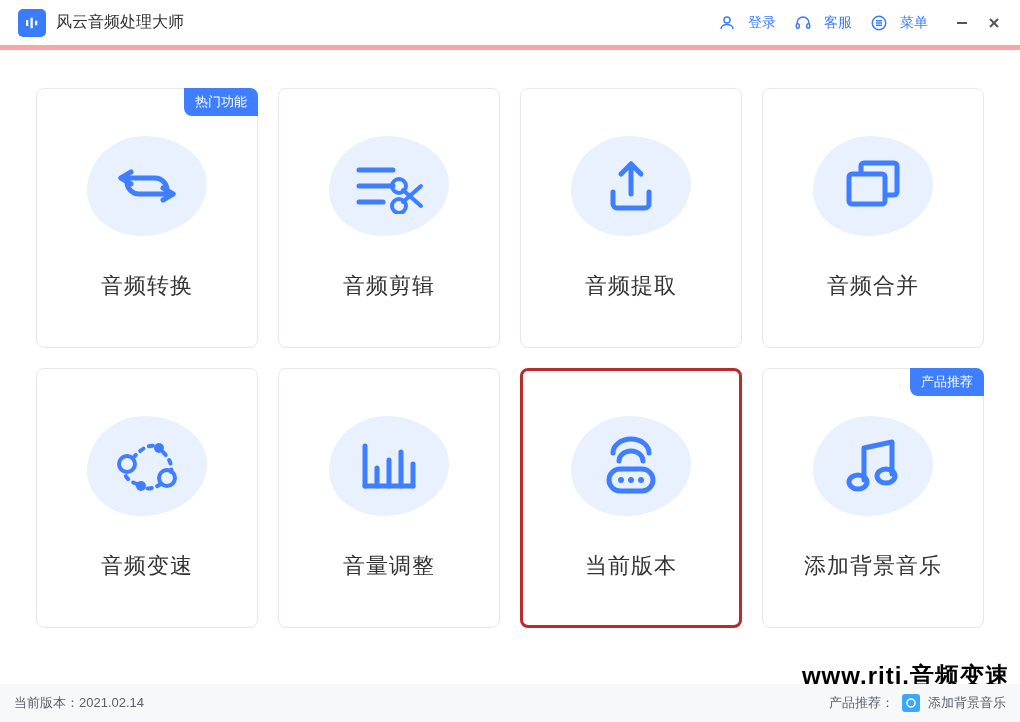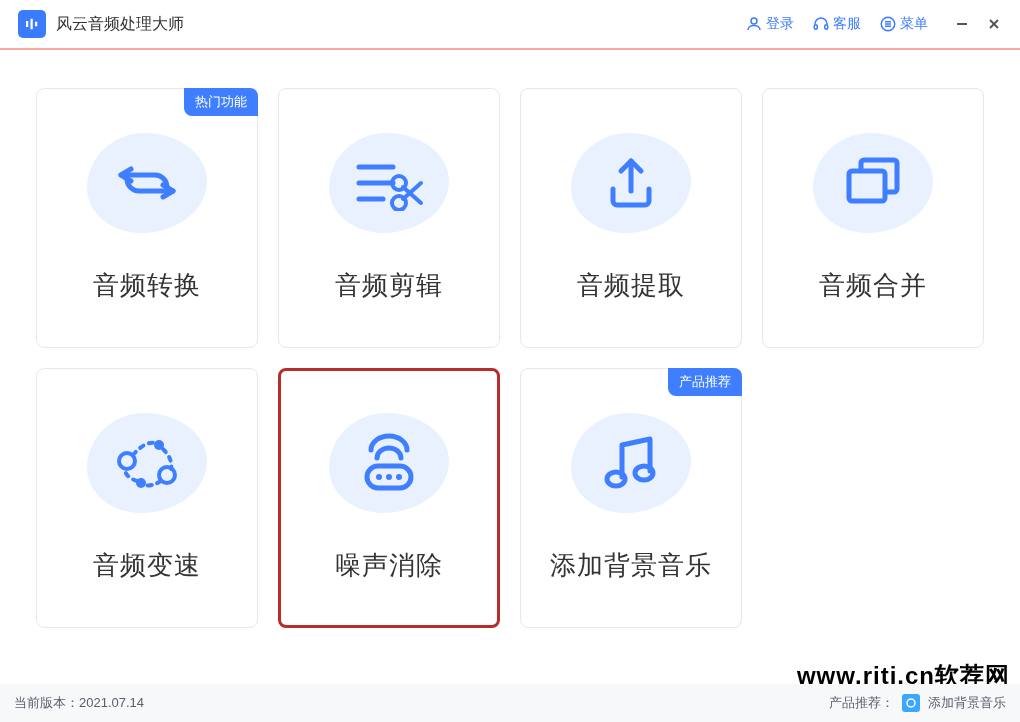--- a/index.html
+++ b/index.html
@@ -1,33 +1,33 @@
 <!DOCTYPE html>
 <html><head>
 <meta charset="utf-8">
 <style>
 * { margin: 0; padding: 0; box-sizing: border-box; }
 body { font-family: "Microsoft YaHei", "PingFang SC", sans-serif; background: #fff; width: 1020px; height: 722px; overflow: hidden; position: relative; }
-.header { display: flex; align-items: center; justify-content: space-between; height: 50px; padding: 0 18px; border-bottom: 2px solid #fca5a5; }
+.header { display: flex; align-items: center; justify-content: space-between; height: 50px; padding: 0 18px; border-bottom: 5px solid #fca5a5; }
 .header-left { display: flex; align-items: center; gap: 10px; }
 .logo { width: 28px; height: 28px; background: #3b7cff; border-radius: 5px; display: flex; align-items: center; justify-content: center; }
 .app-title { font-size: 16px; color: #333; }
 .header-right { display: flex; align-items: center; gap: 18px; font-size: 14px; color: #3b7cff; }
-.header-item { display: flex; align-items: center; gap: 3px; cursor: pointer; }
+.header-item { display: flex; align-items: center; gap: 12px; cursor: pointer; }
 .header-item svg { width: 18px; height: 18px; }
 .win-controls { display: flex; align-items: center; gap: 16px; margin-left: 8px; }
 .win-controls svg { width: 16px; height: 16px; color: #555; cursor: pointer; }
 .main { padding: 38px 36px 12px 36px; display: grid; grid-template-columns: repeat(4, 1fr); gap: 20px; }
 .card { border: 1px solid #e5e8ee; border-radius: 8px; height: 260px; display: flex; flex-direction: column; align-items: center; justify-content: center; position: relative; cursor: pointer; background: #fff; }
 .card.highlight { border: 3px solid #b82c2c; }
 .badge { position: absolute; top: -1px; right: -1px; background: #3f7fff; color: #fff; font-size: 13px; padding: 5px 11px; border-top-right-radius: 8px; border-bottom-left-radius: 8px; }
 .icon-wrap { width: 130px; height: 100px; display: flex; align-items: center; justify-content: center; margin-bottom: 35px; position: relative; }
 .blob { position: absolute; width: 120px; height: 100px; background: #e9f1ff; border-radius: 48% 52% 55% 45% / 55% 48% 52% 45%; }
 .icon-wrap svg { position: relative; z-index: 1; }
-.card-label { font-size: 26px; color: #333; letter-spacing: 1px; }
+.card-label { font-size: 22px; color: #333; letter-spacing: 1px; }
 .footer { position: absolute; bottom: 0; left: 0; right: 0; height: 38px; display: flex; align-items: center; justify-content: space-between; padding: 0 14px; font-size: 13px; color: #5a5f6b; background: #f7f8fa; }
 .footer-right { display: flex; align-items: center; gap: 8px; }
 .watermark { position: absolute; right: 10px; bottom: 30px; font-size: 24px; font-weight: bold; color: #000; letter-spacing: 1px; }
 .prod-icon { width: 18px; height: 18px; background: #3ba7ff; border-radius: 3px; display: inline-flex; align-items: center; justify-content: center; }
 </style>
 </head>
 <body>
 
 <div class="header">
   <div class="header-left">
@@ -142,56 +142,70 @@
           <circle cx="30" cy="52" r="5" fill="#3f7fff"></circle>
           <path d="M22 24 Q34 10 44 12" fill="none" stroke="#3f7fff" stroke-width="4" stroke-linecap="round" stroke-dasharray="4 6"></path>
           <path d="M52 18 Q62 28 60 38" fill="none" stroke="#3f7fff" stroke-width="4" stroke-linecap="round" stroke-dasharray="4 6"></path>
           <path d="M50 50 Q40 56 34 54" fill="none" stroke="#3f7fff" stroke-width="4" stroke-linecap="round" stroke-dasharray="4 6"></path>
           <path d="M26 50 Q14 46 14 38" fill="none" stroke="#3f7fff" stroke-width="4" stroke-linecap="round" stroke-dasharray="4 6"></path>
         </svg>
     </div>
     <div class="card-label">音频变速</div>
   </div>
 
+  <div class="card">
+    <div class="icon-wrap">
+      <div class="blob"></div>
+      <svg width="64" height="56" viewBox="0 0 64 56">
+          <line x1="8" y1="48" x2="56" y2="48" stroke="#3f7fff" stroke-width="5" stroke-linecap="round"></line>
+          <line x1="8" y1="48" x2="8" y2="8" stroke="#3f7fff" stroke-width="5" stroke-linecap="round"></line>
+          <line x1="20" y1="48" x2="20" y2="30" stroke="#3f7fff" stroke-width="5" stroke-linecap="round"></line>
+          <line x1="32" y1="48" x2="32" y2="22" stroke="#3f7fff" stroke-width="5" stroke-linecap="round"></line>
+          <line x1="44" y1="48" x2="44" y2="14" stroke="#3f7fff" stroke-width="5" stroke-linecap="round"></line>
+          <line x1="56" y1="48" x2="56" y2="26" stroke="#3f7fff" stroke-width="5" stroke-linecap="round"></line>
+        </svg>
+    </div>
+    <div class="card-label">音量调整</div>
+  </div>
 
   <div class="card highlight">
     <div class="icon-wrap">
       <div class="blob"></div>
       <svg width="64" height="62" viewBox="0 0 64 62">
           <path d="M14 18 a18 14 0 0 1 36 0" fill="none" stroke="#3f7fff" stroke-width="5" stroke-linecap="round"></path>
           <path d="M20 26 a12 10 0 0 1 24 0" fill="none" stroke="#3f7fff" stroke-width="5" stroke-linecap="round"></path>
           <rect x="10" y="34" width="44" height="22" rx="11" fill="none" stroke="#3f7fff" stroke-width="5"></rect>
           <circle cx="22" cy="45" r="3" fill="#3f7fff"></circle>
           <circle cx="32" cy="45" r="3" fill="#3f7fff"></circle>
           <circle cx="42" cy="45" r="3" fill="#3f7fff"></circle>
         </svg>
     </div>
-    <div class="card-label">噪声消除</div>
+    <div class="card-label">当前版本</div>
   </div>
 
   <div class="card">
     <div class="badge">产品推荐</div>
     <div class="icon-wrap">
       <div class="blob"></div>
       <svg width="58" height="60" viewBox="0 0 58 60">
           <path d="M20 44 V12 L48 6 V38" fill="none" stroke="#3f7fff" stroke-width="5" stroke-linecap="round" stroke-linejoin="round"></path>
           <ellipse cx="14" cy="46" rx="9" ry="7" fill="none" stroke="#3f7fff" stroke-width="5"></ellipse>
           <ellipse cx="42" cy="40" rx="9" ry="7" fill="none" stroke="#3f7fff" stroke-width="5"></ellipse>
         </svg>
     </div>
     <div class="card-label">添加背景音乐</div>
   </div>
 
 </div>
 
-<div class="watermark">www.rjtj.cn软荐网</div>
+<div class="watermark">www.rjtj.音频变速</div>
 
 <div class="footer">
   <div>
-    <span>当前版本：</span><span>2021.07.14</span>
+    <span>当前版本：</span><span>2021.02.14</span>
   </div>
   <div class="footer-right">
     <span>产品推荐：</span>
     <span class="prod-icon">
       <svg width="12" height="12" viewBox="0 0 12 12">
           <circle cx="6" cy="6" r="4" fill="none" stroke="#fff" stroke-width="1.5"></circle>
         </svg>
     </span>
     <span>添加背景音乐</span>
   </div>

